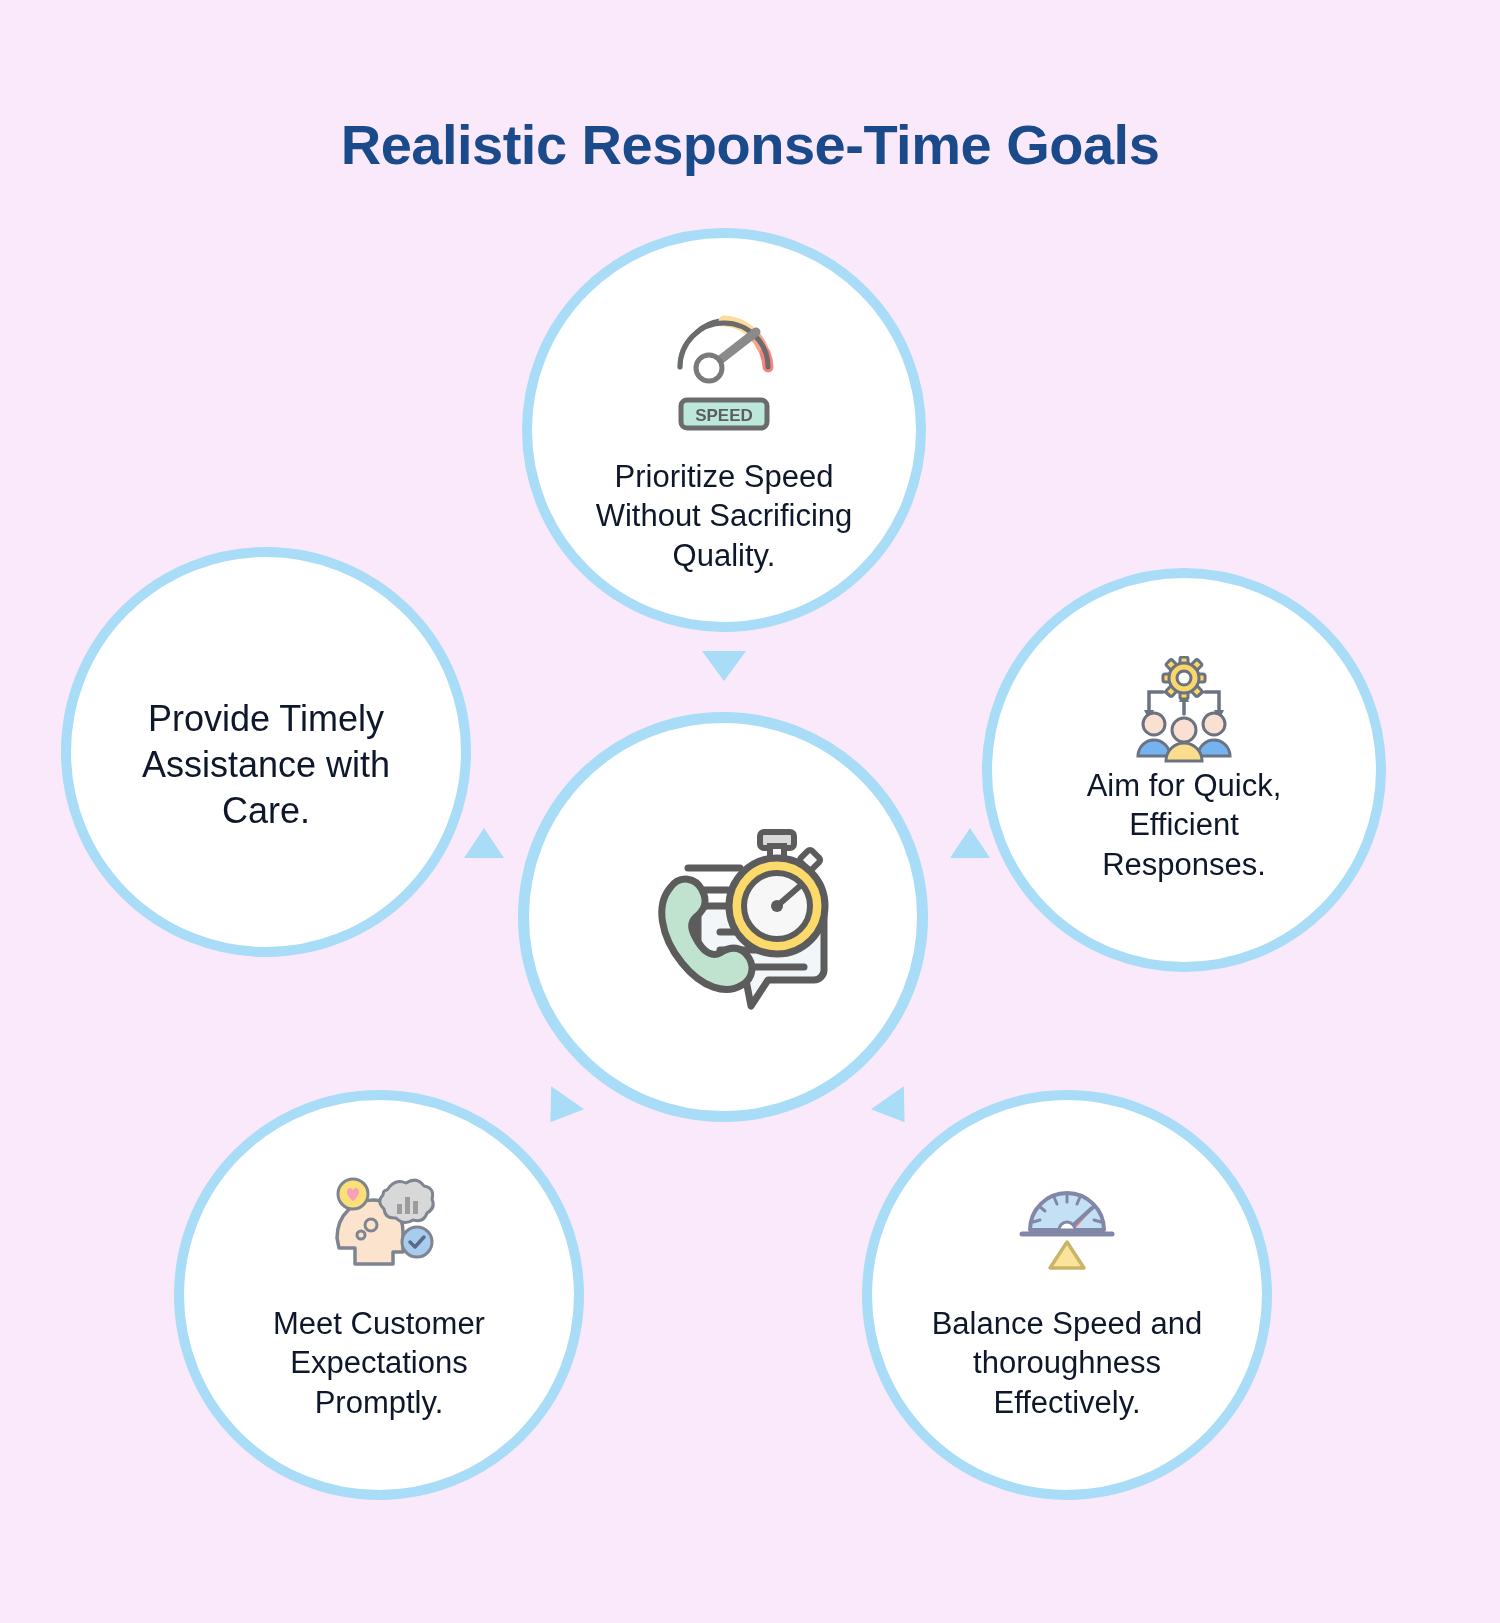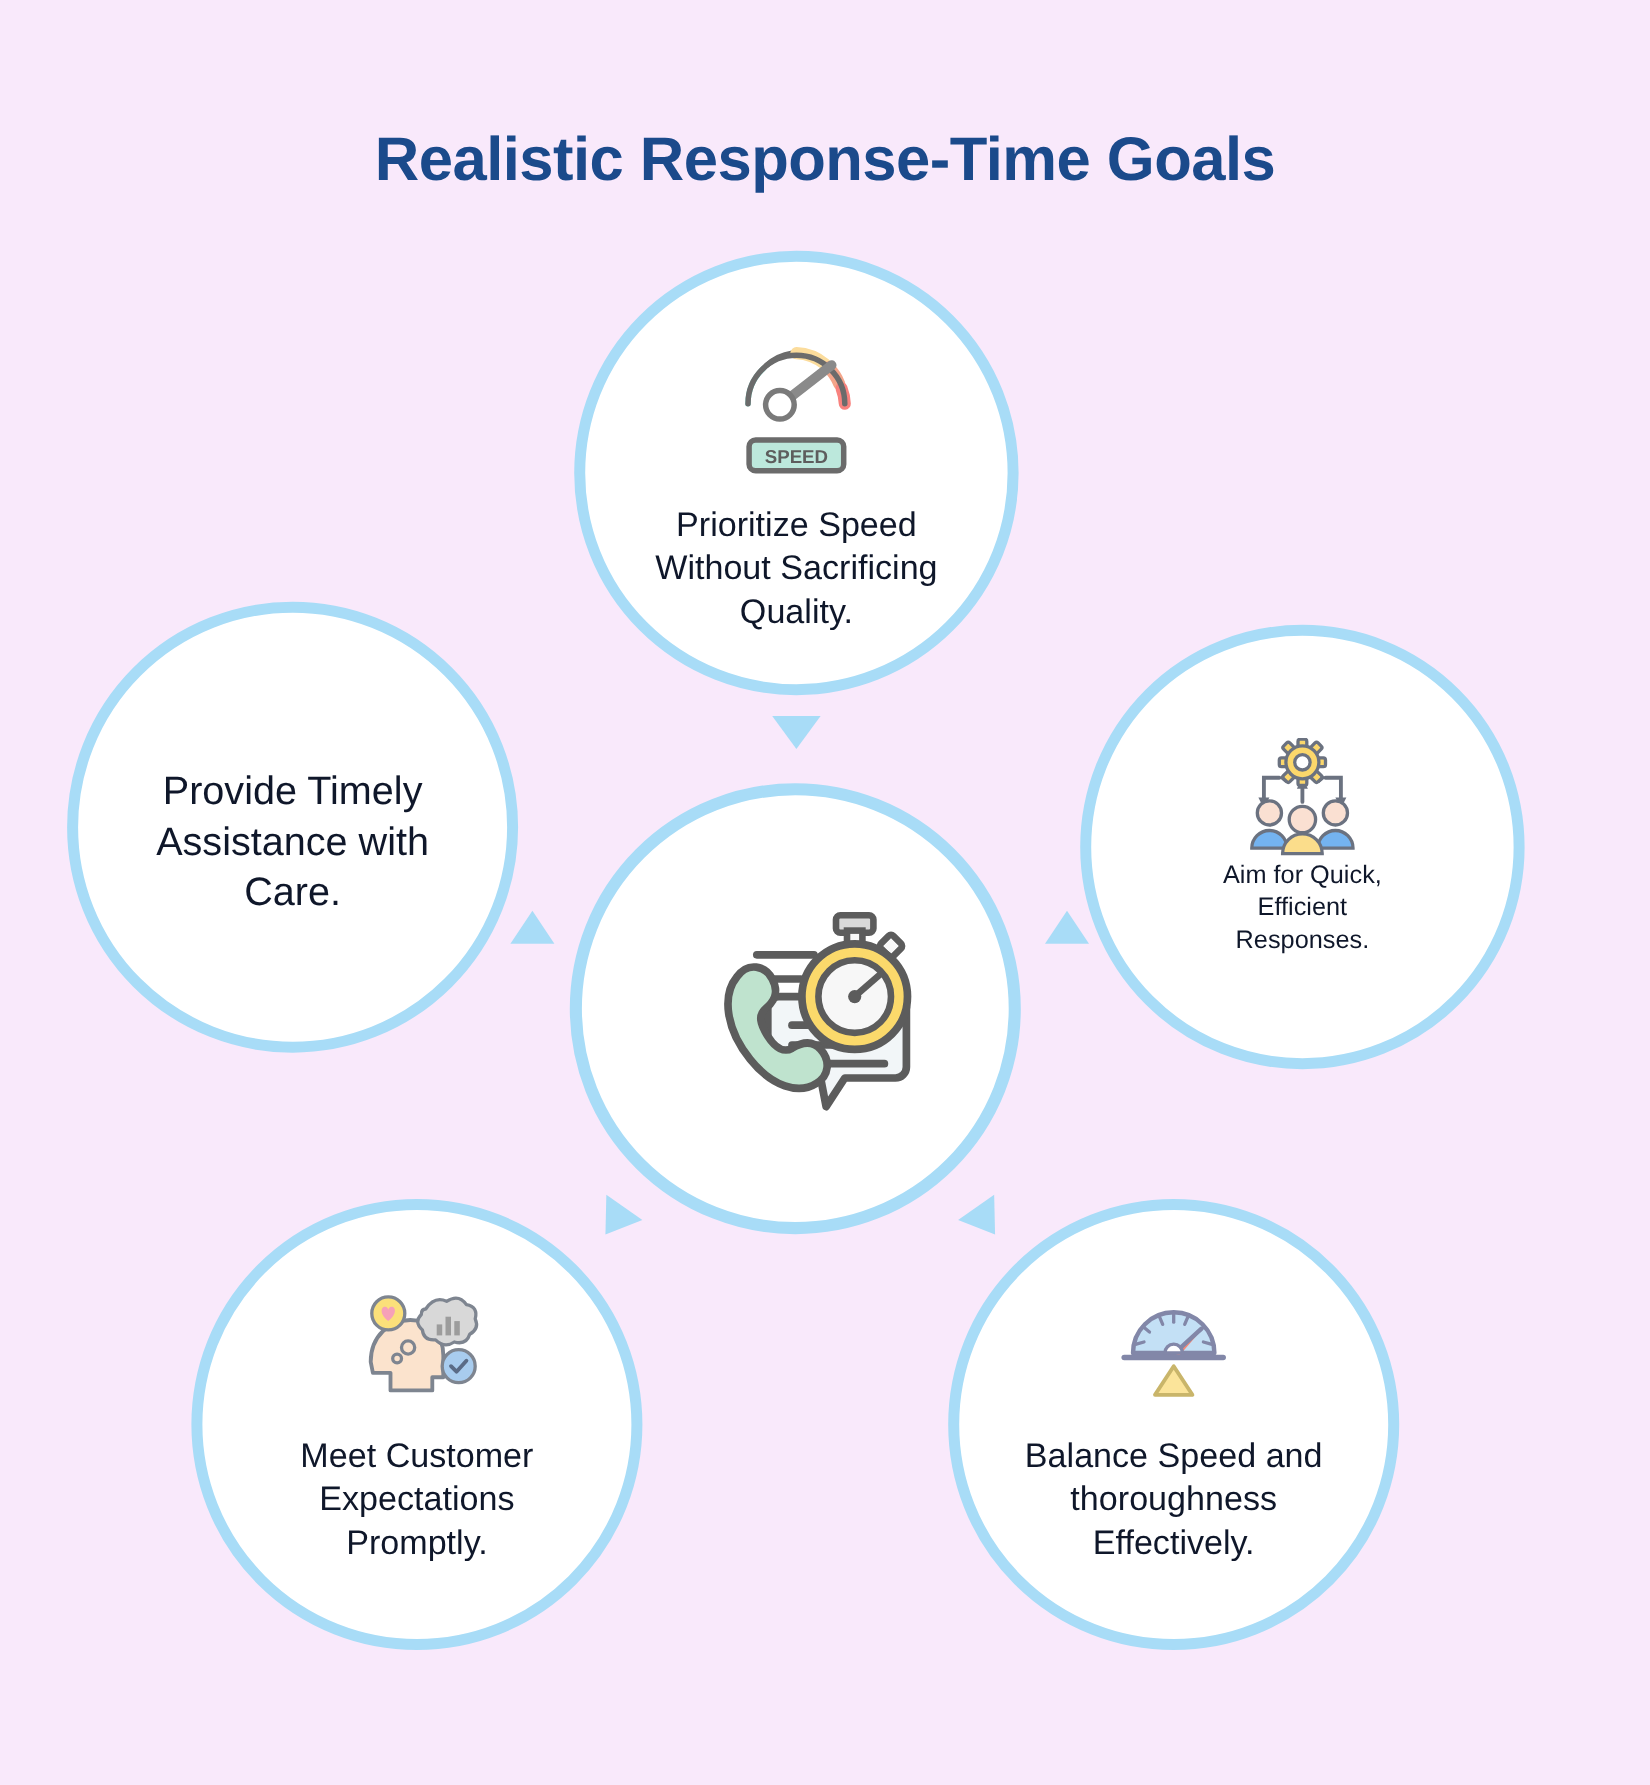--- a/index.html
+++ b/index.html
@@ -87,21 +87,21 @@
   }
   .node.left .node-label { font-size: 36px; margin-top: 26px; }
 
   
   .node.right {
     left: 982px;
     top: 568px;
     width: 404px;
     height: 404px;
   }
-  .node.right .node-label { font-size: 23px; }
+  .node.right .node-label { font-size: 31px; }
 
   
   .node.bottom-left {
     left: 174px;
     top: 1090px;
     width: 410px;
     height: 410px;
   }
   .node.bottom-left .node-label { font-size: 31px; margin-top: 26px; }
 

